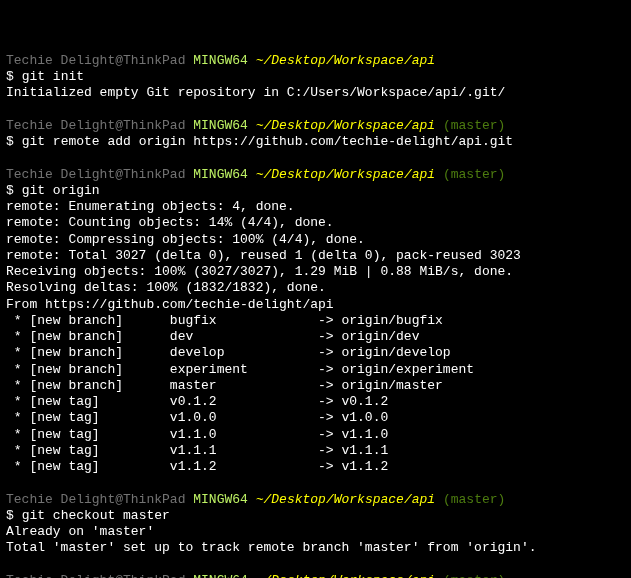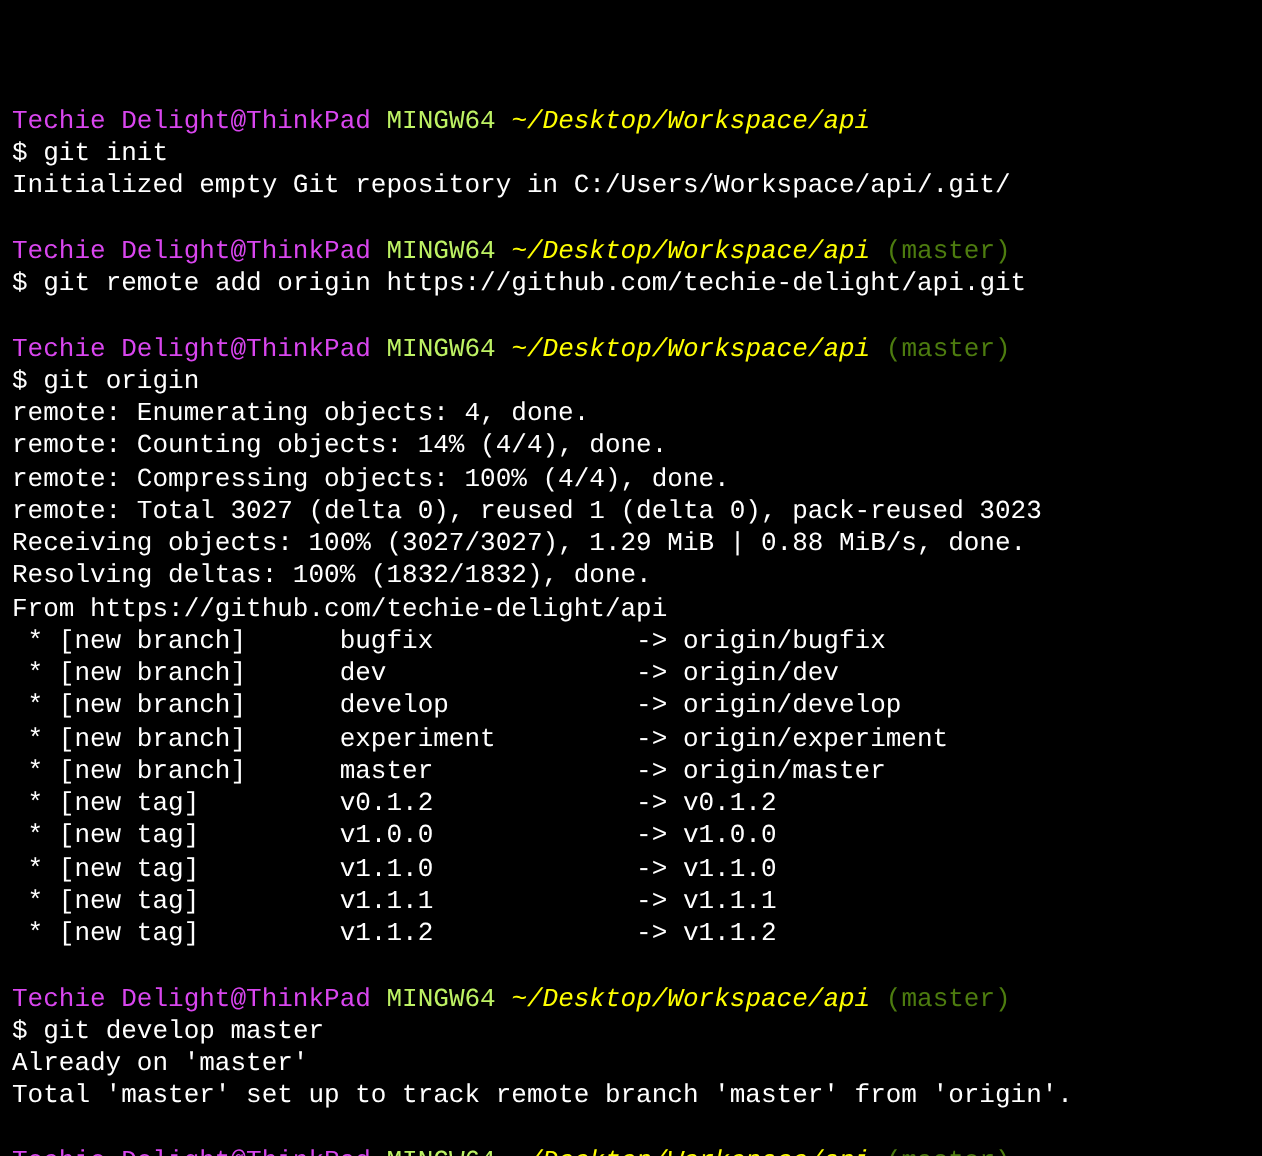--- a/index.html
+++ b/index.html
@@ -6,21 +6,21 @@
   body {
     background: #000;
     font-family: "Consolas", "Courier New", monospace;
     font-size: 13px;
     line-height: 1.25;
     color: #fff;
     padding: 4px 6px;
     width: 631px;
     white-space: pre;
   }
-  .user { color: #d946ef; }
+  .user { color: #737373; }
   .host { color: #bef264; }
   .path { color: #ffff00; font-style: italic; }
   .branch { color: #4d7c0f; }
   .white { color: #ffffff; }
 </style>
 </head>
 <body>
 
 
 <div><span class="user">Techie Delight@ThinkPad</span> <span class="host">MINGW64</span> <span class="path">~/Desktop/Workspace/api</span>
@@ -44,20 +44,20 @@
 <span class="white"> * [new branch]      develop            -&gt; origin/develop</span>
 <span class="white"> * [new branch]      experiment         -&gt; origin/experiment</span>
 <span class="white"> * [new branch]      master             -&gt; origin/master</span>
 <span class="white"> * [new tag]         v0.1.2             -&gt; v0.1.2</span>
 <span class="white"> * [new tag]         v1.0.0             -&gt; v1.0.0</span>
 <span class="white"> * [new tag]         v1.1.0             -&gt; v1.1.0</span>
 <span class="white"> * [new tag]         v1.1.1             -&gt; v1.1.1</span>
 <span class="white"> * [new tag]         v1.1.2             -&gt; v1.1.2</span>
 
 <span class="user">Techie Delight@ThinkPad</span> <span class="host">MINGW64</span> <span class="path">~/Desktop/Workspace/api</span> <span class="branch">(master)</span>
-<span class="white">$</span> <span class="white">git develop master</span>
+<span class="white">$</span> <span class="white">git checkout master</span>
 <span class="white">Already on 'master'</span>
 <span class="white">Total 'master' set up to track remote branch 'master' from 'origin'.</span>
 
 <span class="user">Techie Delight@ThinkPad</span> <span class="host">MINGW64</span> <span class="path">~/Desktop/Workspace/api</span> <span class="branch">(master)</span>
  </div>
 
 
 
 </body></html>

